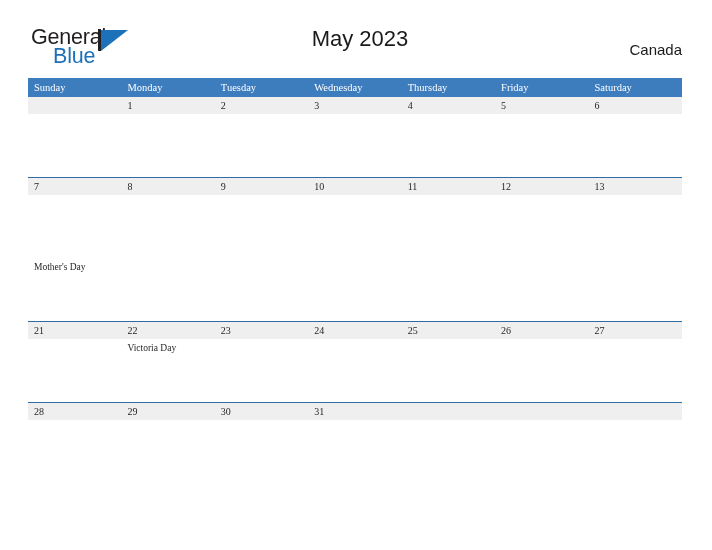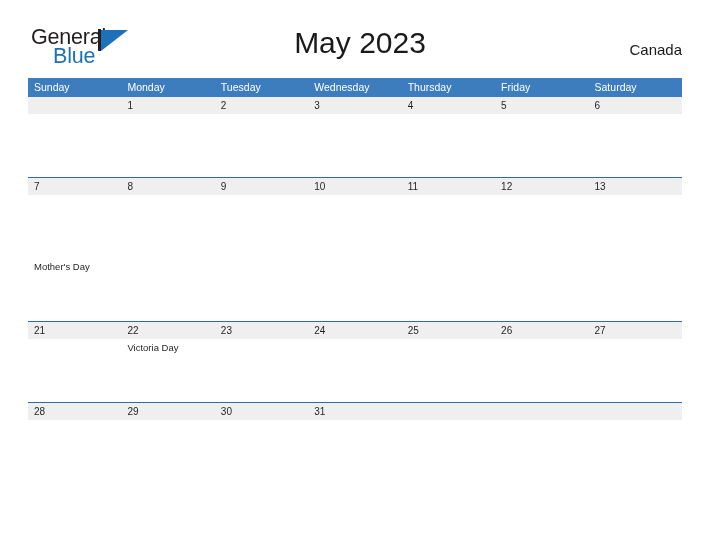--- a/index.html
+++ b/index.html
@@ -77,21 +77,21 @@
     border-left: 27px solid #1d71b8;
     border-bottom: 21px solid transparent;
   }
 
   .cal-title {
     position: absolute;
     left: 8px;
     right: 0;
     top: 26px;
     text-align: center;
-    font-size: 30px;
+    font-size: 22px;
     color: #1a1a1a;
     font-weight: normal;
     letter-spacing: 0px;
     font-family: "Liberation Sans", sans-serif;
   }
 
   .cal-region {
     position: absolute;
     right: 30px;
     top: 41px;
@@ -99,20 +99,21 @@
     color: #1a1a1a;
     font-family: "Liberation Sans", sans-serif;
   }
 
   
   .calendar {
     position: absolute;
     left: 28px;
     top: 78px;
     width: 654px;
+    font-family: Liberation Serif, serif;
   }
 
   .dow-row {
     display: flex;
     background: #3d7cbd;
     height: 19px;
   }
   .dow-cell {
     flex: 1 1 0;
     color: #ffffff;

